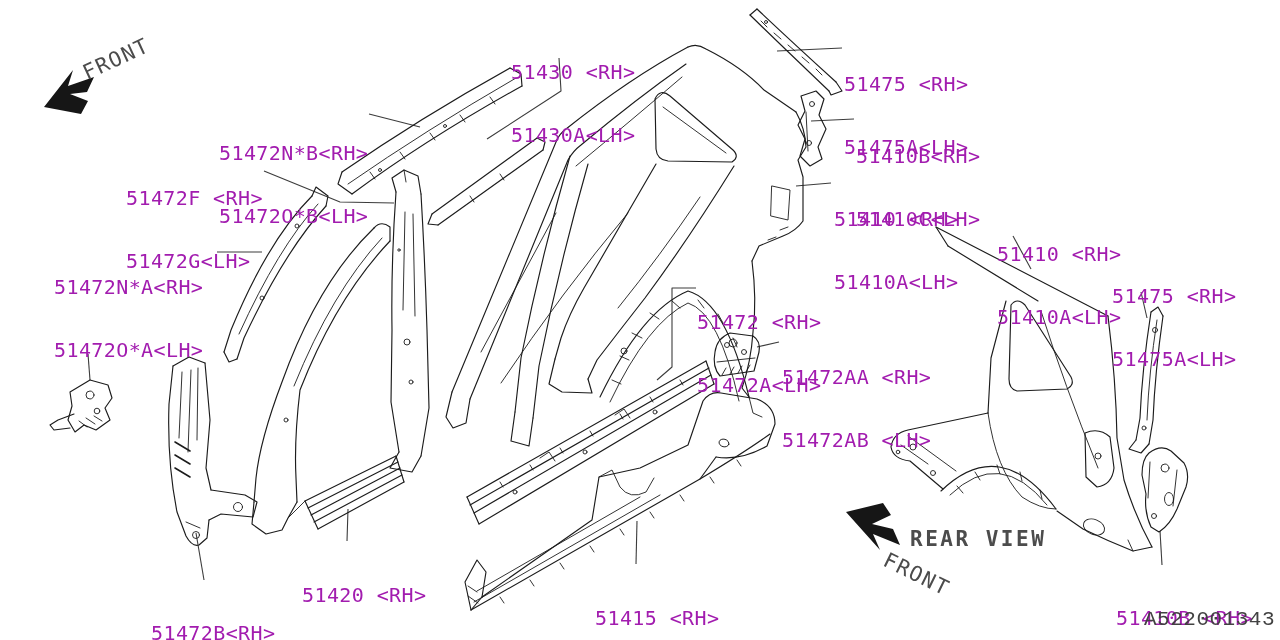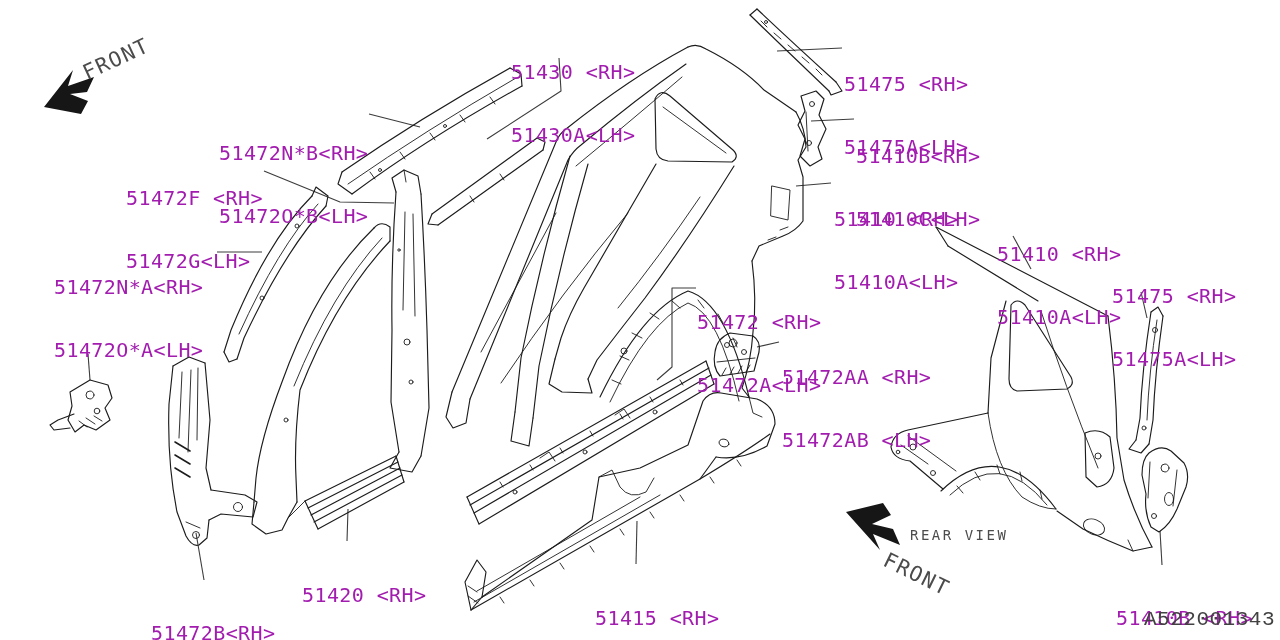--- a/index.html
+++ b/index.html
@@ -7,21 +7,21 @@
          font-family:"DejaVu Sans Mono","Liberation Mono",monospace;}
   #art{position:absolute;left:0;top:0;}
   .ln{fill:none;stroke:#1c1c1c;stroke-width:1.15;stroke-linejoin:round;stroke-linecap:round;}
   .thin{fill:none;stroke:#1c1c1c;stroke-width:0.9;stroke-linejoin:round;stroke-linecap:round;}
   .hatch{fill:none;stroke:#1c1c1c;stroke-width:1.6;stroke-linecap:round;}
   .ldr{fill:none;stroke:#3c3c3c;stroke-width:1.1;stroke-linejoin:round;}
   .arrowfill{fill:#161616;stroke:none;}
   .pl{position:absolute;color:#a21caf;font-size:20px;line-height:21px;letter-spacing:0.4px;white-space:pre;}
   .pl span{display:block;}
   .front-label{position:absolute;color:#4c4c4c;font-size:21px;letter-spacing:1.5px;white-space:pre;}
-  .rear-view-label{position:absolute;color:#4c4c4c;font-size:14px;letter-spacing:2.5px;white-space:pre;}
+  .rear-view-label{position:absolute;color:#4c4c4c;font-size:21px;letter-spacing:2.5px;white-space:pre;font-weight:bold;}
   .code-label{position:absolute;color:#424242;font-size:21px;letter-spacing:0.5px;white-space:pre;}
 </style>
 </head>
 <body>
 
 <div id="stage">
 
   <svg id="art" width="1280" height="640" viewBox="0 0 1280 640">
 
     <g>

